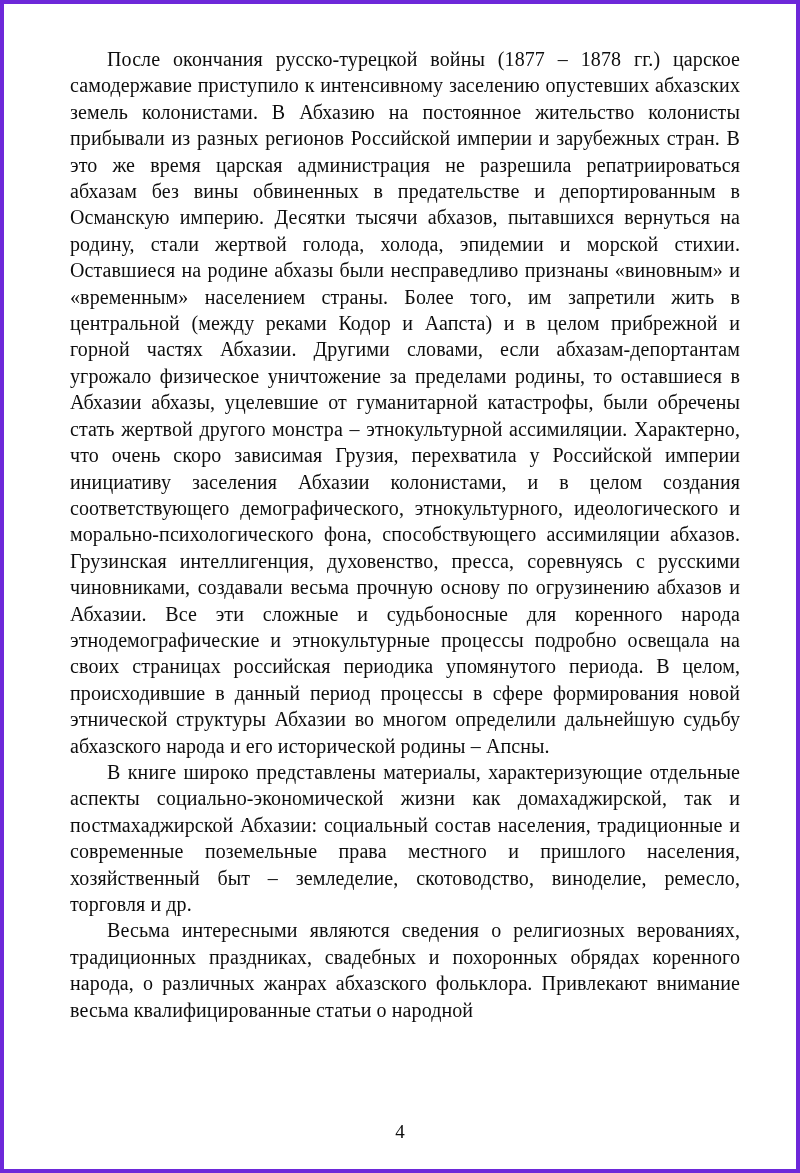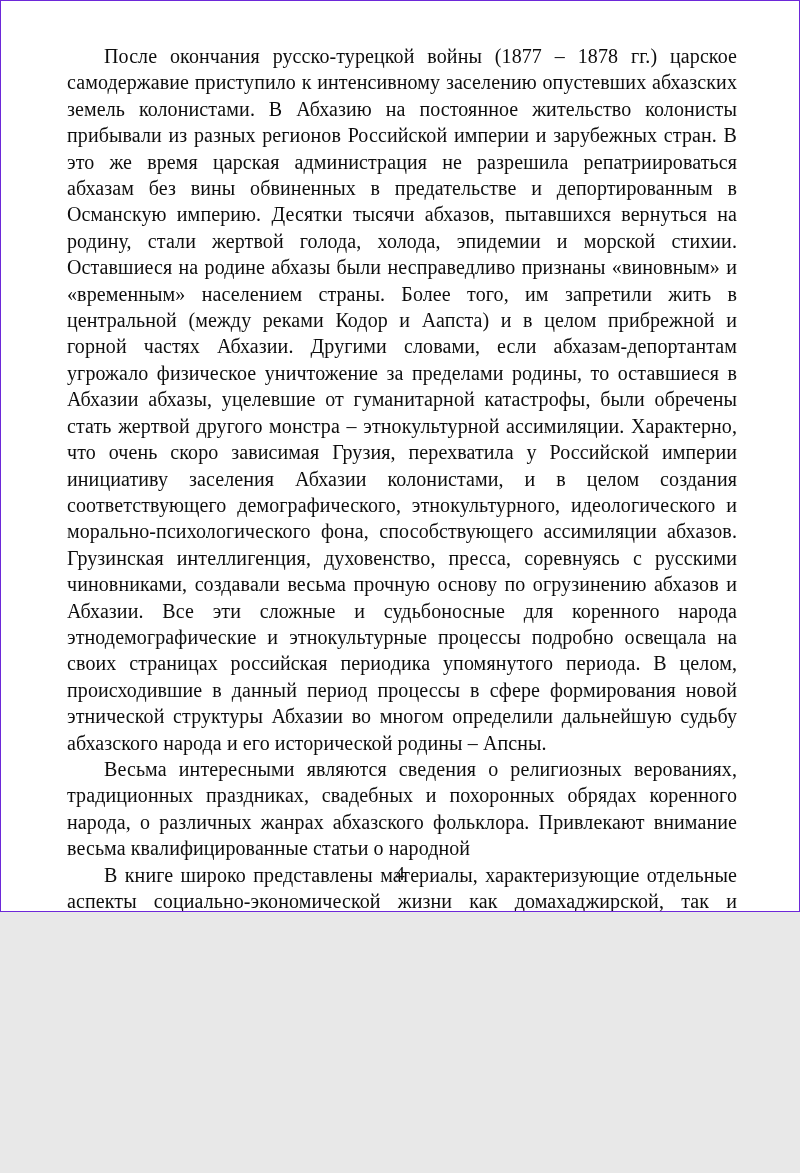--- a/index.html
+++ b/index.html
@@ -3,25 +3,25 @@
 <meta charset="utf-8">
 <style>
   html, body {
     margin: 0;
     padding: 0;
     background: #e8e8e8;
   }
   .page {
     position: relative;
     width: 800px;
-    height: 912px;
+    height: 1173px;
     margin: 0 auto;
     background: #ffffff;
     box-sizing: border-box;
-    border: 1px solid #6d28d9;
+    border: 4px solid #6d28d9;
     overflow: hidden;
     font-family: "Liberation Serif", "DejaVu Serif", serif;
     color: #0d0d0d;
   }
   .text-block {
     position: absolute;
     top: 42px;
     left: 66px;
     width: 670px;
   }
@@ -42,17 +42,17 @@
     font-size: 19px;
     color: #0d0d0d;
   }
 </style>
 </head>
 <body>
 
 <div class="page">
   <div class="text-block">
     <p class="para">После окончания русско-турецкой войны (1877 – 1878 гг.) царское самодержавие приступило к интенсивному заселению опустевших абхазских земель колонистами. В Абхазию на постоянное жительство колонисты прибывали из разных регионов Российской империи и зарубежных стран. В это же время царская администрация не разрешила репатриироваться абхазам без вины обвиненных в предательстве и депортированным в Османскую империю. Десятки тысячи абхазов, пытавшихся вернуться на родину, стали жертвой голода, холода, эпидемии и морской стихии. Оставшиеся на родине абхазы были несправедливо признаны «виновным» и «временным» населением страны. Более того, им запретили жить в центральной (между реками Кодор и Аапста) и в целом прибрежной и горной частях Абхазии. Другими словами, если абхазам-депортантам угрожало физическое уничтожение за пределами родины, то оставшиеся в Абхазии абхазы, уцелевшие от гуманитарной катастрофы, были обречены стать жертвой другого монстра – этнокультурной ассимиляции. Характерно, что очень скоро зависимая Грузия, перехватила у Российской империи инициативу заселения Абхазии колонистами, и в целом создания соответствующего демографического, этнокультурного, идеологического и морально-психологического фона, способствующего ассимиляции абхазов. Грузинская интеллигенция, духовенство, пресса, соревнуясь с русскими чиновниками, создавали весьма прочную основу по огрузинению абхазов и Абхазии. Все эти сложные и судьбоносные для коренного народа этнодемографические и этнокультурные процессы подробно освещала на своих страницах российская периодика упомянутого периода. В целом, происходившие в данный период процессы в сфере формирования новой этнической структуры Абхазии во многом определили дальнейшую судьбу абхазского народа и его исторической родины – Апсны.</p>
+    <p class="para">В книге широко представлены материалы, характеризующие отдельные аспекты социально-экономической жизни как домахаджирской, так и постмахаджирской Абхазии: социальный состав населения, традиционные и современные поземельные права местного и пришлого населения, хозяйственный быт – земледелие, скотоводство, виноделие, ремесло, торговля  и др.</p>
     <p class="para">Весьма интересными являются сведения о религиозных верованиях, традиционных праздниках, свадебных и похоронных обрядах коренного народа, о различных жанрах абхазского фольклора. Привлекают внимание весьма квалифицированные статьи о народной</p>
-    <p class="para">В книге широко представлены материалы, характеризующие отдельные аспекты социально-экономической жизни как домахаджирской, так и постмахаджирской Абхазии: социальный состав населения, традиционные и современные поземельные права местного и пришлого населения, хозяйственный быт – земледелие, скотоводство, виноделие, ремесло, торговля  и др.</p>
   </div>
   <div class="page-number">4</div>
 </div>
 
 </body></html>

